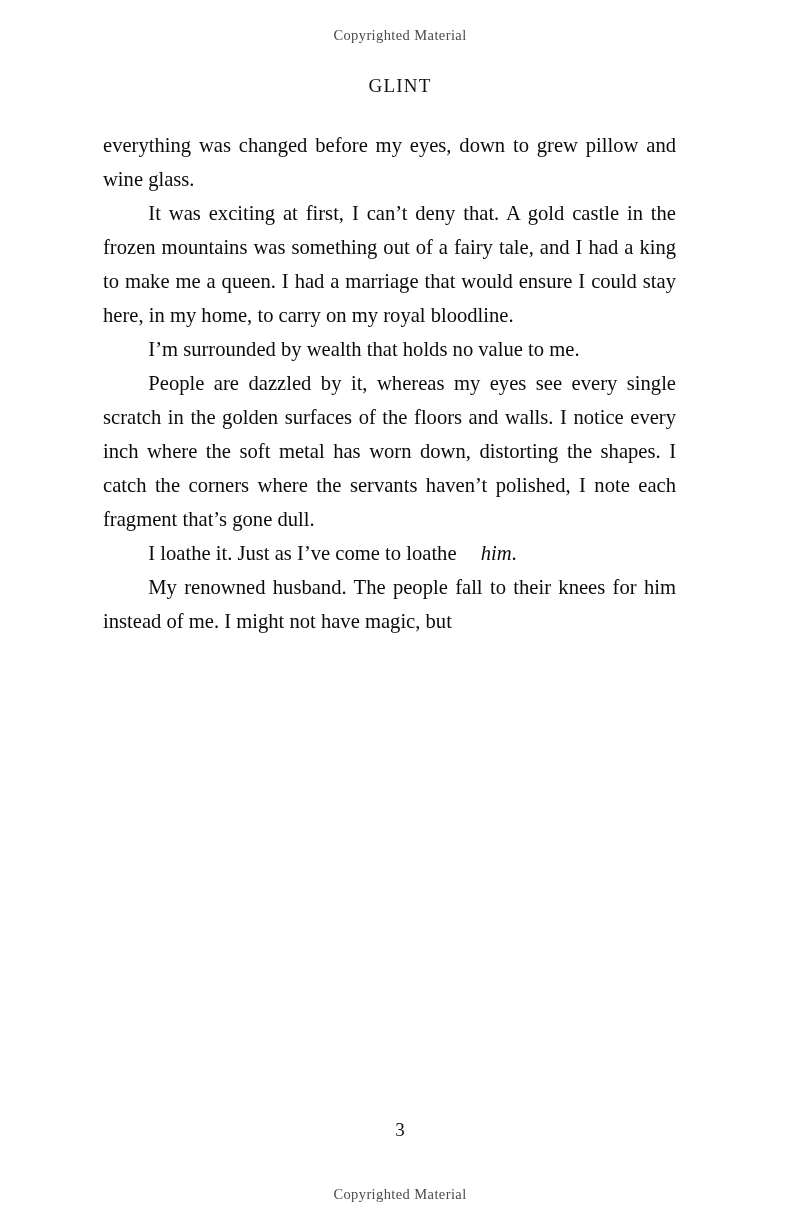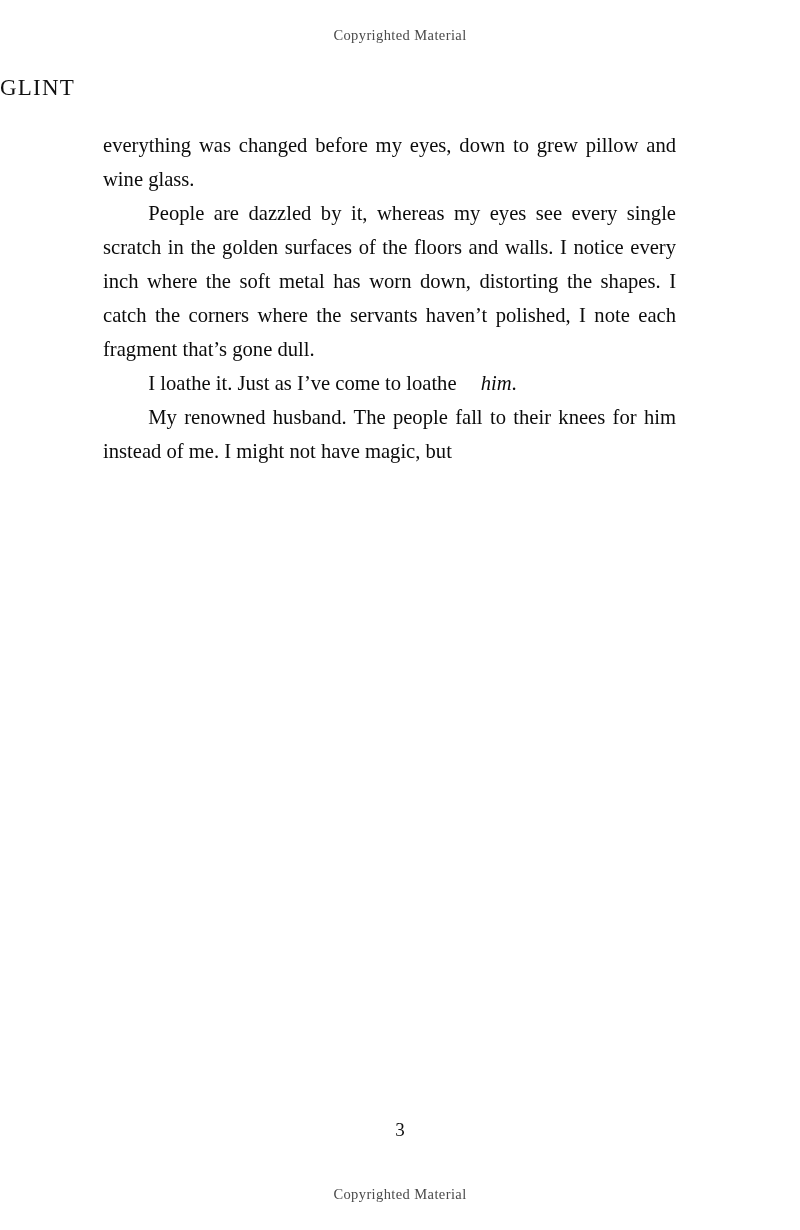--- a/index.html
+++ b/index.html
@@ -33,22 +33,23 @@
     color: #4a4a4a;
   }
   .watermark-top { top: 27px; }
   .watermark-bottom { top: 1186px; }
 
   .book-title {
     position: absolute;
     top: 75px;
     left: 0;
     width: 100%;
+    text-align: center;
     font-family: "Liberation Serif", serif;
-    font-size: 23px;
+    font-size: 19px;
     letter-spacing: 1.2px;
     color: #111111;
   }
 
   .body-text {
     position: absolute;
     top: 128px;
     left: 103px;
     width: 573px;
     font-family: "Liberation Serif", serif;
@@ -87,20 +88,22 @@
 <div class="page">
 
   <div class="watermark-top">Copyrighted Material</div>
 
   <div class="book-title">
     <span>GLINT</span>
   </div>
 
   <div class="body-text">
     <p>everything was changed before my eyes, down to grew pillow and wine glass.</p>
+    <p class="indented">It was exciting at first, I can’t deny that. A gold castle in the frozen mountains was something out of a fairy tale, and I had a king to make me a queen. I had a marriage that would ensure I could stay here, in my home, to carry on my royal bloodline.</p>
+    <p class="indented">I’m surrounded by wealth that holds no value to me.</p>
     <p class="indented">People are dazzled by it, whereas my eyes see every single scratch in the golden surfaces of the floors and walls. I notice every inch where the soft metal has worn down, distorting the shapes. I catch the corners where the servants haven’t polished, I note each fragment that’s gone dull.</p>
     <p class="indented"><span>I loathe it. Just as I’ve come to loathe </span><em>him</em><span>.</span></p>
     <p class="indented">My renowned husband. The people fall to their knees for him instead of me. I might not have magic, but</p>
   </div>
 
   <div class="page-number">3</div>
 
   <div class="watermark-bottom">Copyrighted Material</div>
 
 </div>

